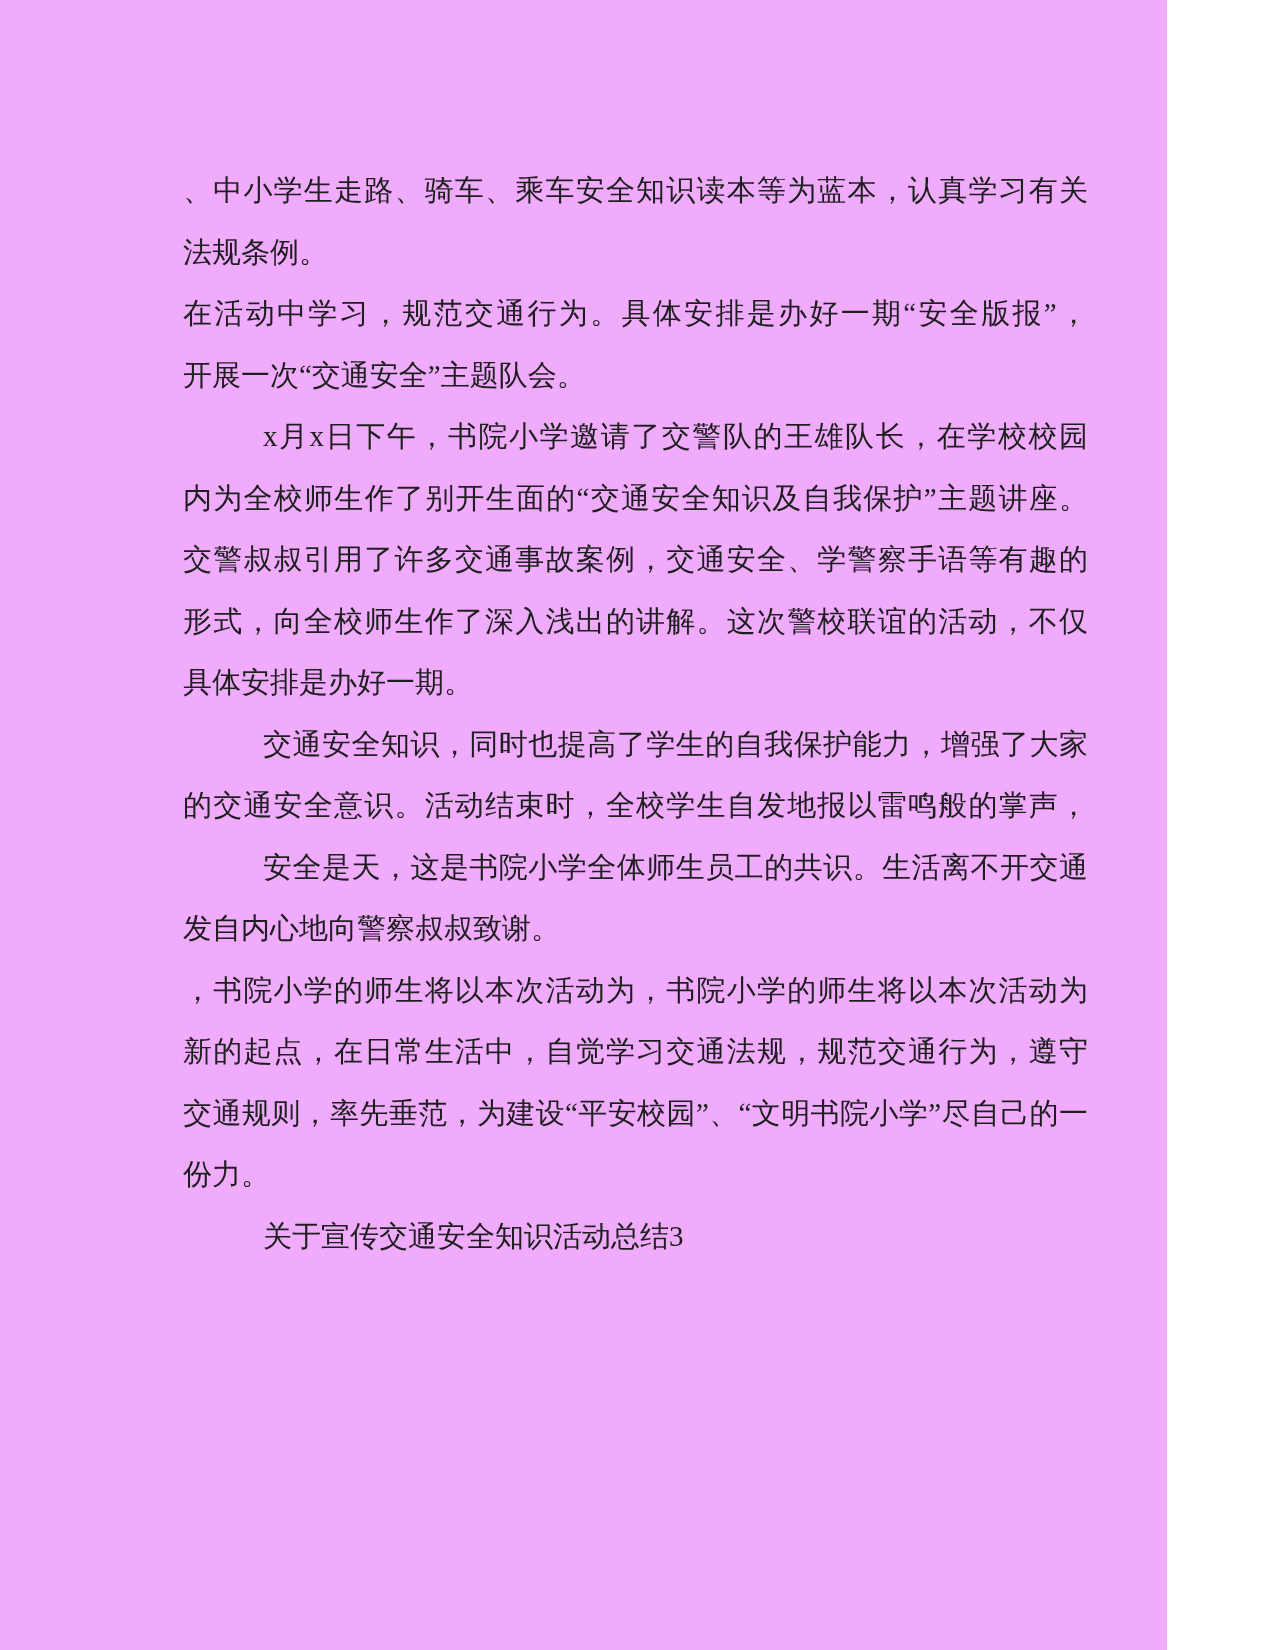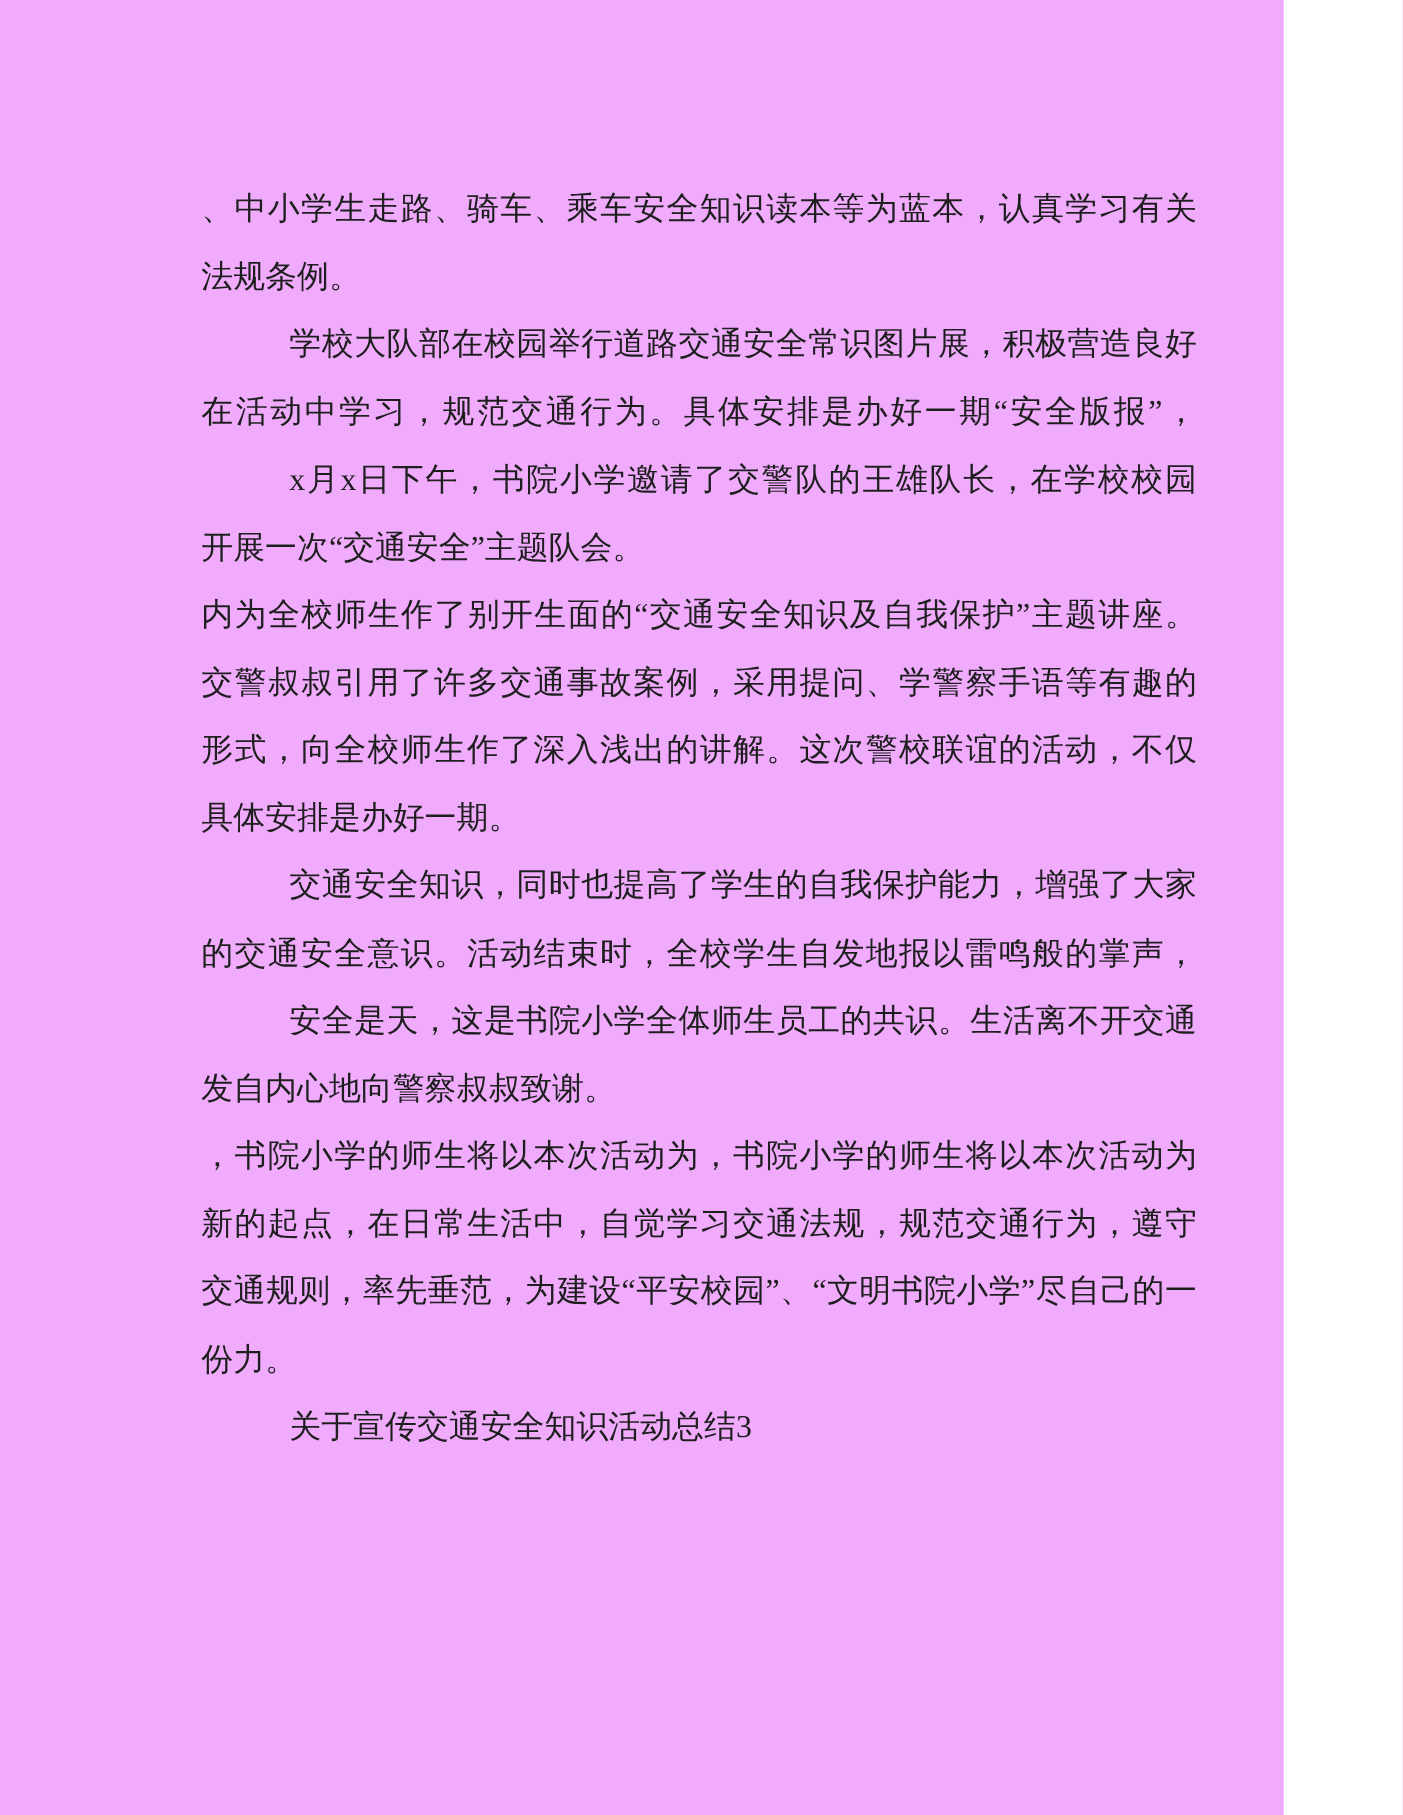--- a/index.html
+++ b/index.html
@@ -40,26 +40,25 @@
       text-indent: 80px;
     }
   </style>
 </head>
 <body>
 
 <div class="page">
   <div class="text-block">
     <p class="line">、中小学生走路、骑车、乘车安全知识读本等为蓝本，认真学习有关</p>
     <p class="line end">法规条例。</p>
-    <p class="line indent">学校大队部在校园举行道路交通安全常识图片展，积极营造良好</p>
     <p class="line">在活动中学习，规范交通行为。具体安排是办好一期“安全版报”，</p>
+    <p class="line end">开展一次“交通安全”主题队会。</p>
     <p class="line indent">x月x日下午，书院小学邀请了交警队的王雄队长，在学校校园</p>
-    <p class="line end">开展一次“交通安全”主题队会。</p>
     <p class="line">内为全校师生作了别开生面的“交通安全知识及自我保护”主题讲座。</p>
-    <p class="line">交警叔叔引用了许多交通事故案例，采用提问、学警察手语等有趣的</p>
+    <p class="line">交警叔叔引用了许多交通事故案例，交通安全、学警察手语等有趣的</p>
     <p class="line">形式，向全校师生作了深入浅出的讲解。这次警校联谊的活动，不仅</p>
     <p class="line end">具体安排是办好一期。</p>
     <p class="line indent">交通安全知识，同时也提高了学生的自我保护能力，增强了大家</p>
     <p class="line">的交通安全意识。活动结束时，全校学生自发地报以雷鸣般的掌声，</p>
     <p class="line indent">安全是天，这是书院小学全体师生员工的共识。生活离不开交通</p>
     <p class="line end">发自内心地向警察叔叔致谢。</p>
     <p class="line">，书院小学的师生将以本次活动为，书院小学的师生将以本次活动为</p>
     <p class="line">新的起点，在日常生活中，自觉学习交通法规，规范交通行为，遵守</p>
     <p class="line">交通规则，率先垂范，为建设“平安校园”、“文明书院小学”尽自己的一</p>
     <p class="line end">份力。</p>

